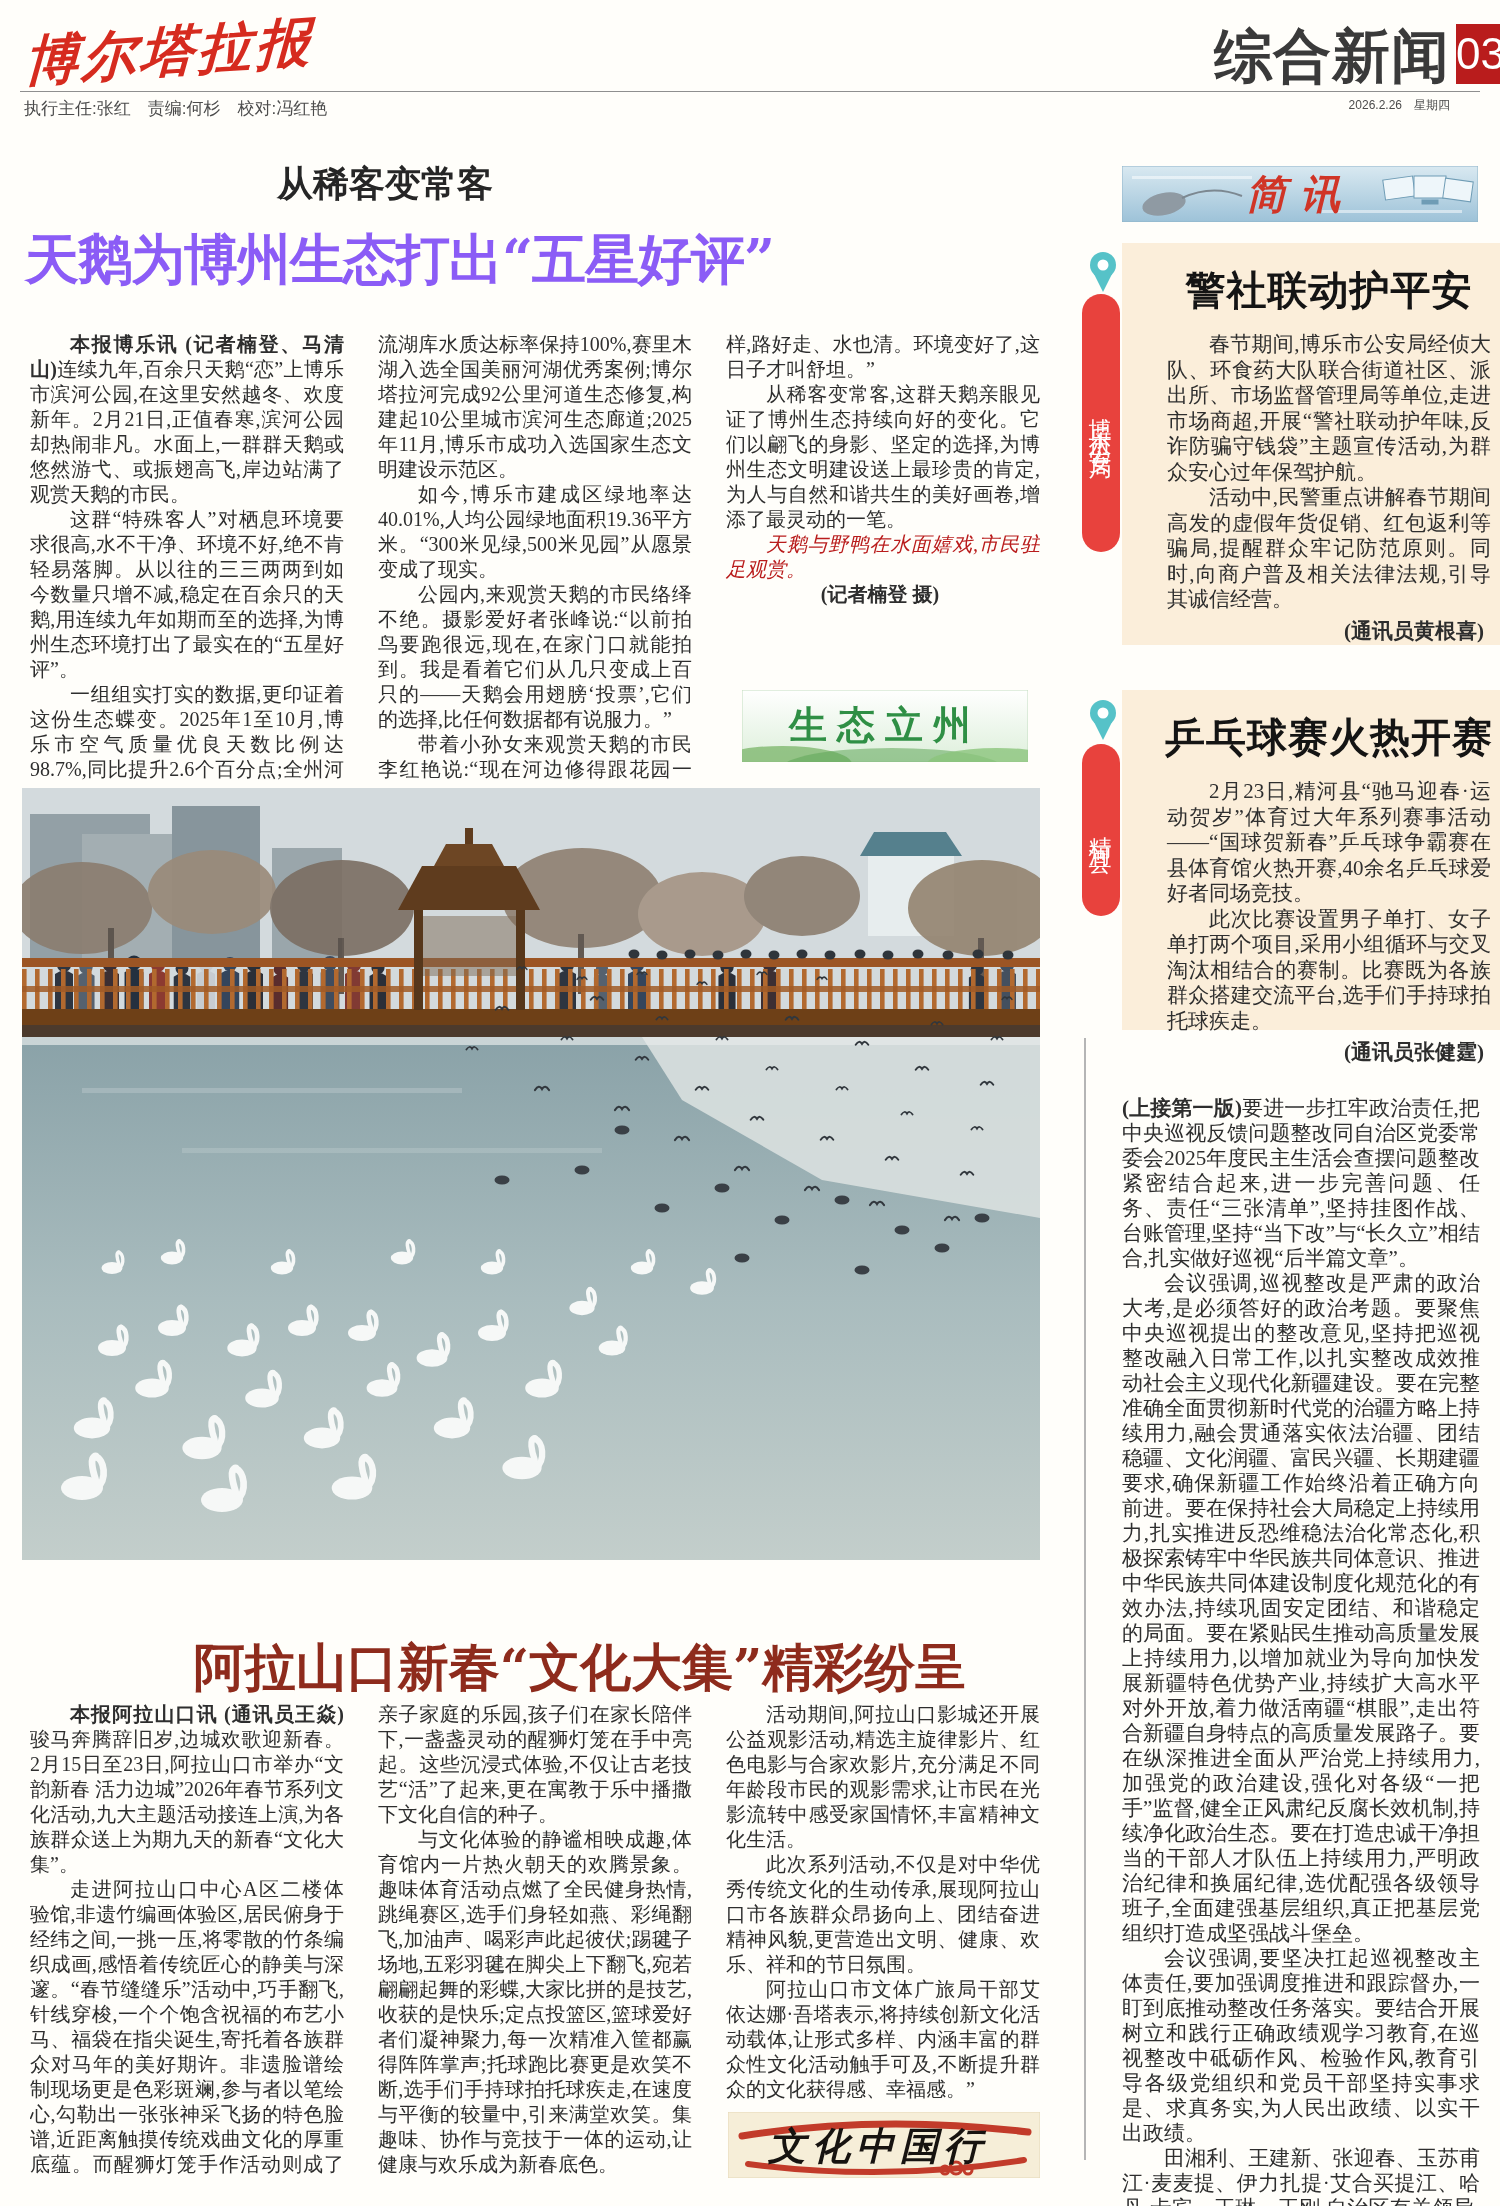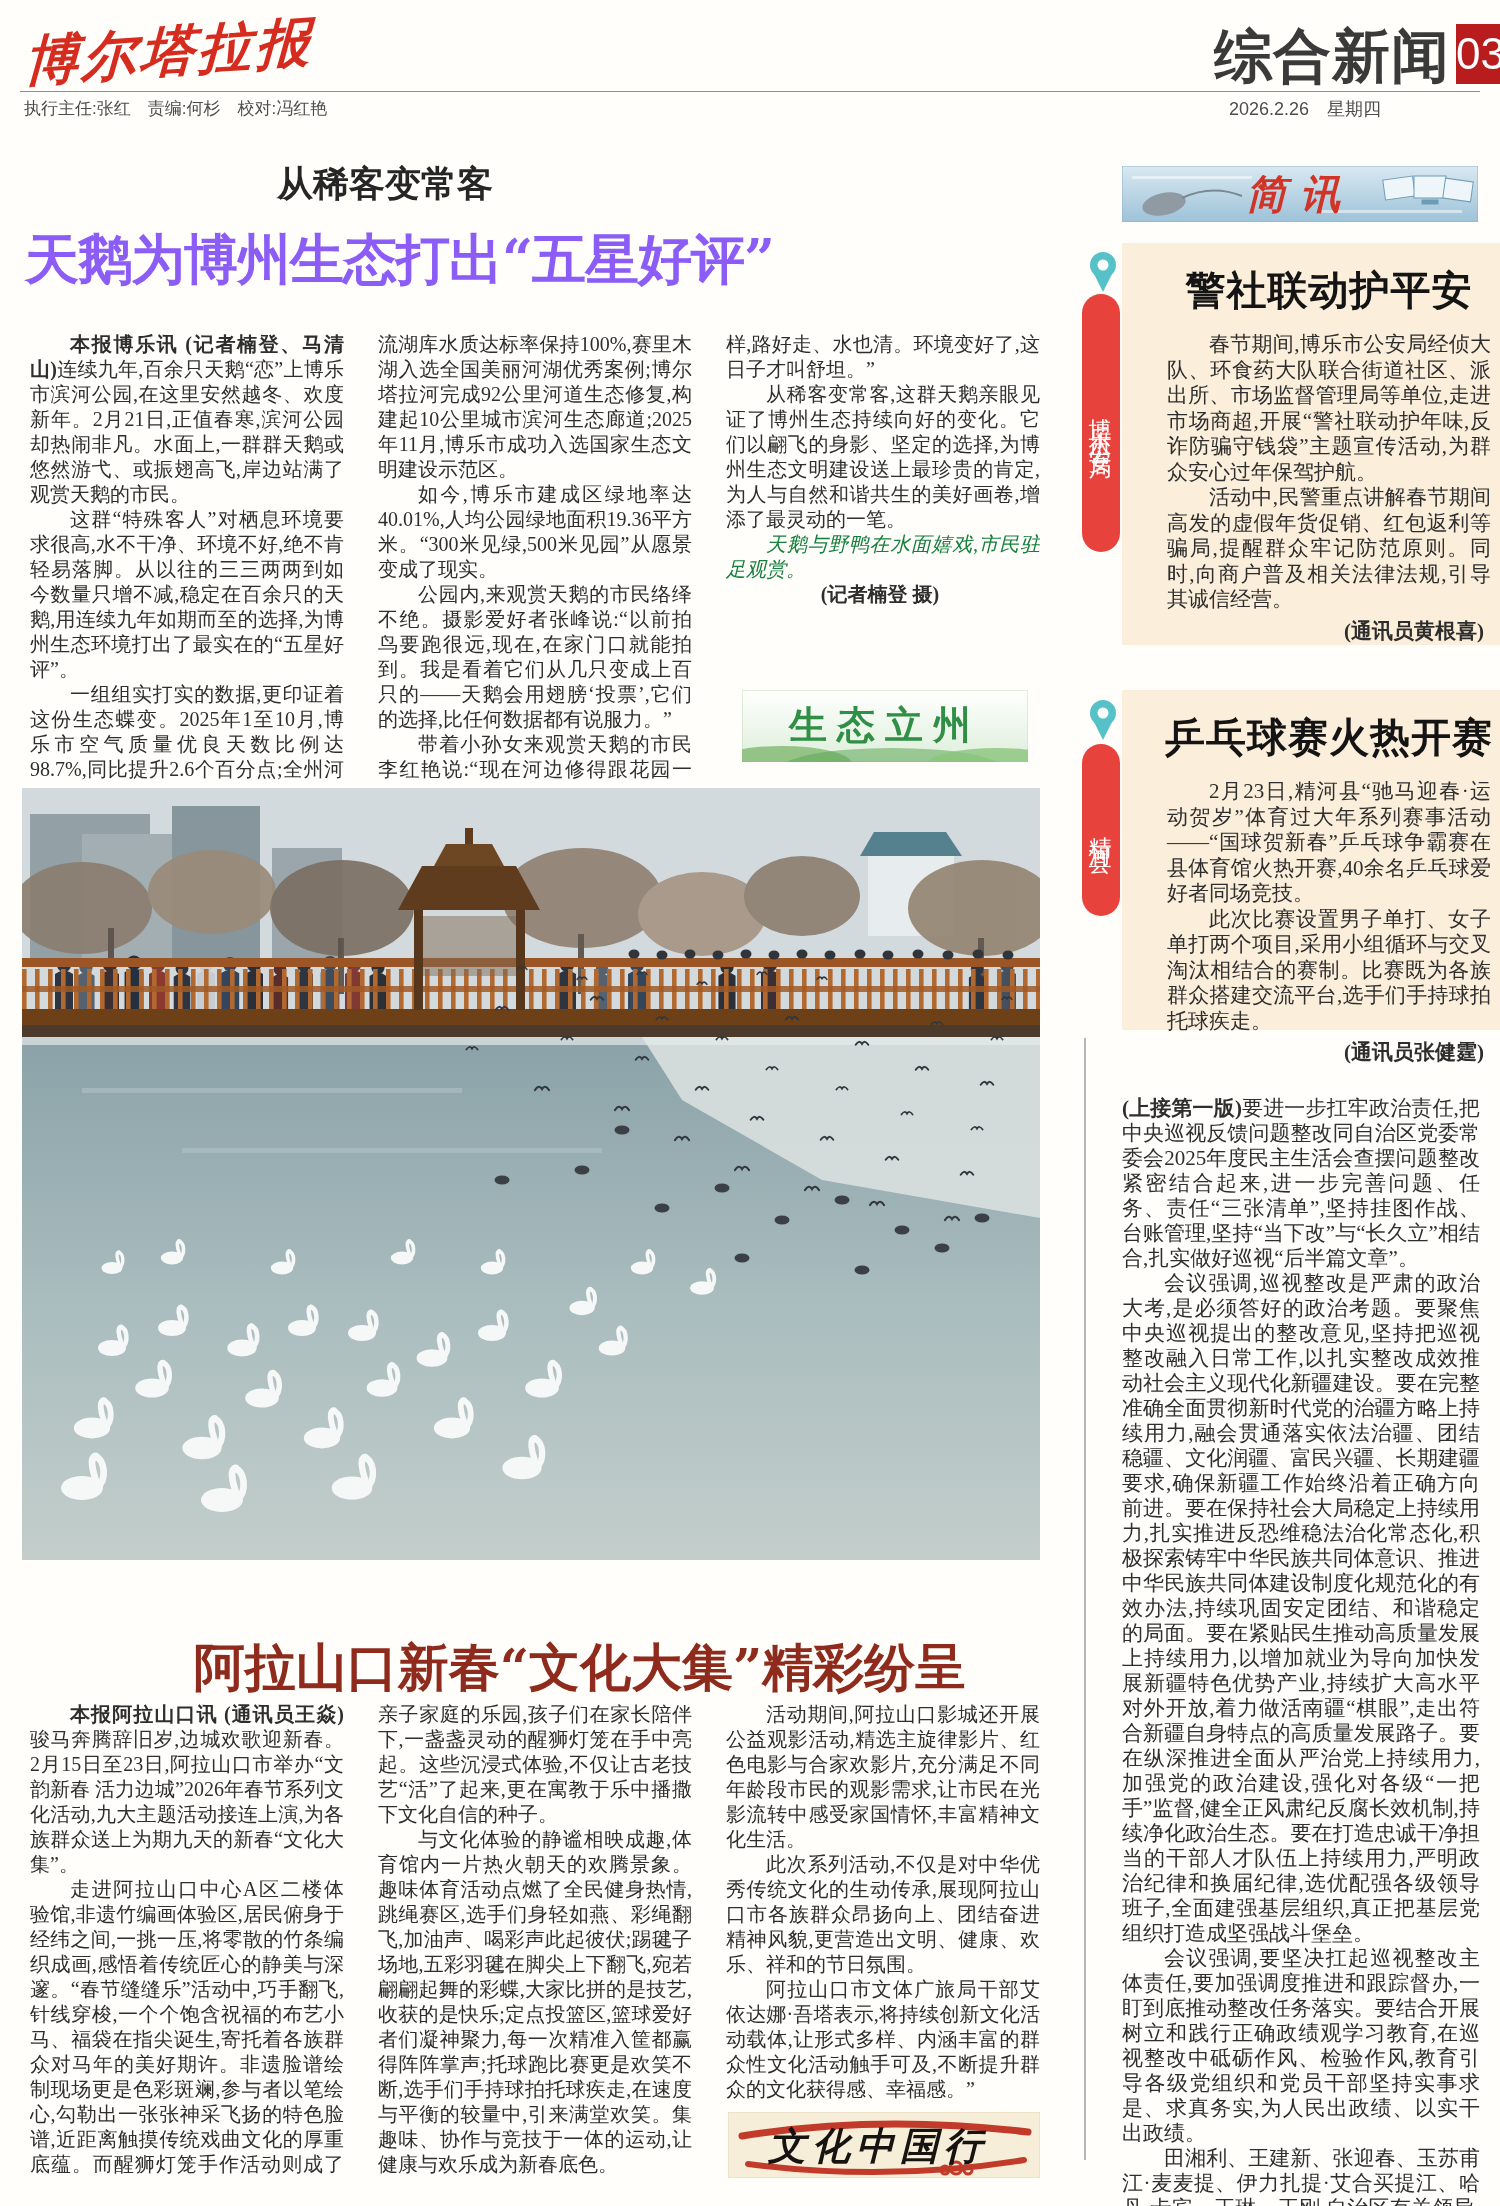--- a/index.html
+++ b/index.html
@@ -12,35 +12,35 @@
         letter-spacing:4px;font-family:"DejaVu Serif",serif;}
   .section-title{position:absolute;left:1200px;top:18px;width:250px;text-align:right;
         font-size:58px;font-weight:900;color:#3a3a3a;font-family:"Liberation Sans",sans-serif;
         letter-spacing:1px;}
   .page-num{position:absolute;left:1456px;top:24px;width:44px;height:60px;background:#b91c1c;
         color:#fff;font-family:"Liberation Sans",sans-serif;font-size:44px;line-height:60px;
         text-align:center;}
   .head-rule{position:absolute;left:20px;top:91px;width:1460px;border-top:1.5px solid #8f8f8f;}
   .credits{position:absolute;left:24px;top:97px;font-size:17px;color:#4c4c4c;
         font-family:"Liberation Sans",sans-serif;}
-  .edition-date{position:absolute;left:1160px;top:97px;width:290px;text-align:center;
-        font-size:18px;color:#4c4c4c;font-family:"Liberation Sans",sans-serif;}
+  .edition-date{position:absolute;left:1160px;top:97px;width:290px;text-align:right;
+        font-size:12px;color:#4c4c4c;font-family:"Liberation Sans",sans-serif;}
 
   
   .kicker{position:absolute;left:35px;top:160px;width:700px;text-align:center;
         font-size:36px;font-weight:700;color:#262626;font-family:"Liberation Sans",sans-serif;}
   .headline{position:absolute;left:25px;top:224px;width:712px;text-align:center;
         font-size:54px;font-weight:900;color:#8b5cf6;font-family:"DejaVu Serif",serif;
         letter-spacing:-1px;white-space:nowrap;}
   .cols3{column-count:3;column-gap:34px;column-fill:auto;text-align:justify;overflow:hidden;
         font-size:20px;line-height:25px;color:#2e2e2e;}
   .cols3 p{margin:0;text-indent:2em;}
   #main-body{position:absolute;left:30px;top:332px;width:1010px;height:452px;}
   .lead-b{font-weight:bold;}
-  .caption-kai{font-style:italic;color:#15803d;}
+  .caption-kai{font-style:italic;color:#b91c1c;}
   .credit-line{text-indent:0 !important;text-align:center;font-weight:bold;padding-right:6px;}
 
   
   .eco-banner{position:absolute;left:742px;top:690px;width:286px;height:84px;z-index:4;}
 
   
   .news-photo{position:absolute;left:22px;top:788px;width:1018px;height:772px;background:#b8c5c7;}
 
   
   .bottom-headline{position:absolute;left:100px;top:1634px;width:960px;text-align:center;

